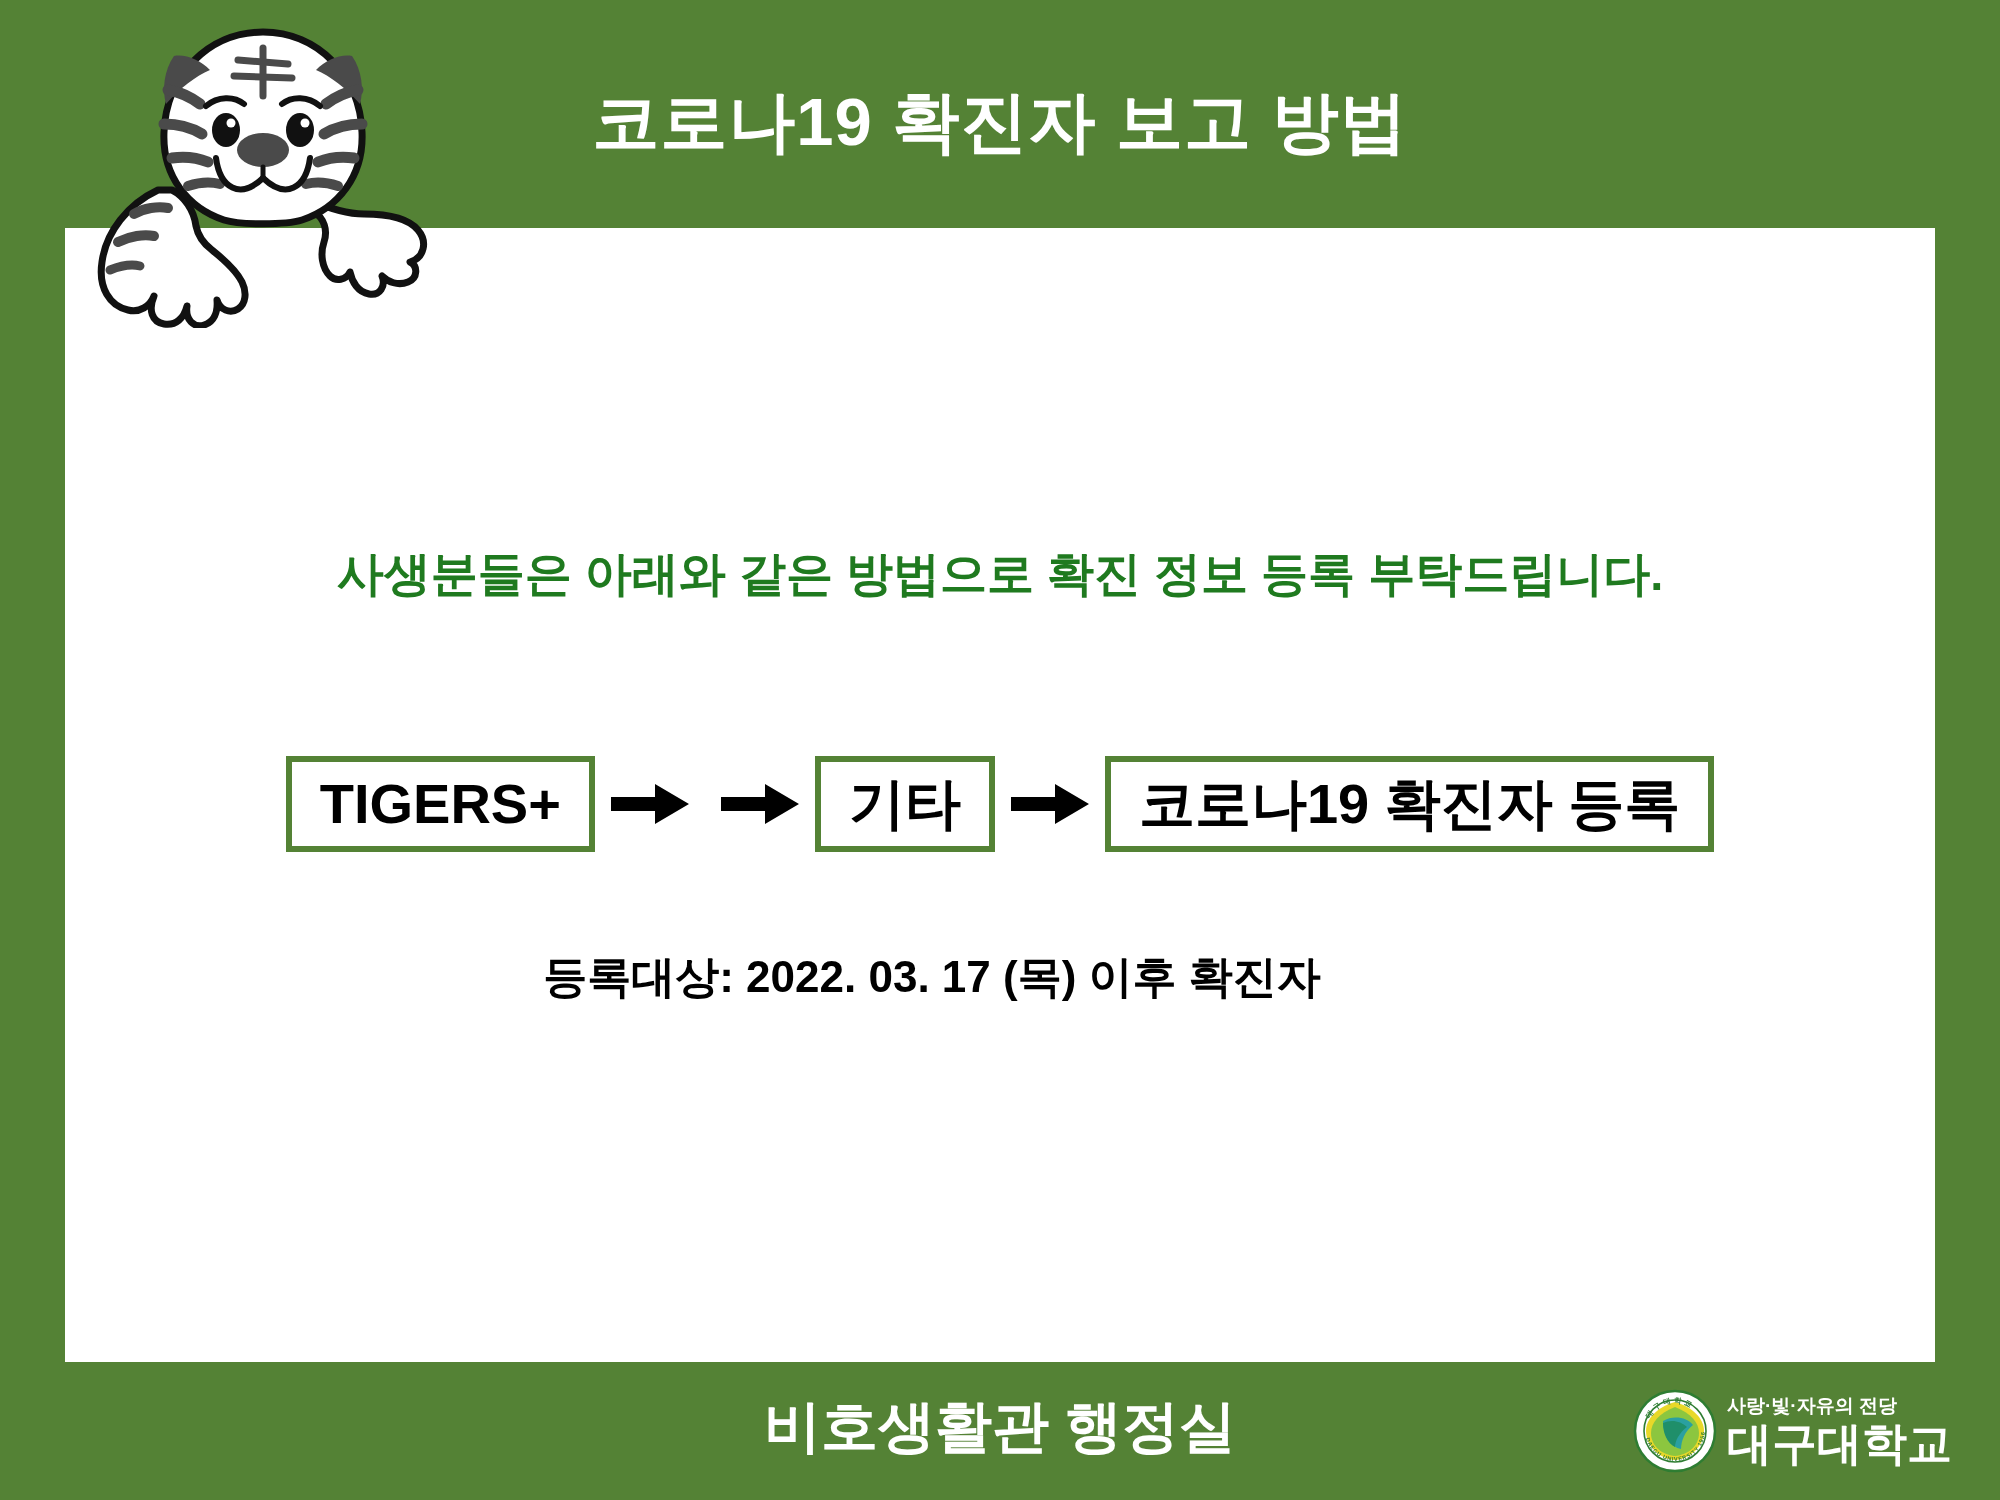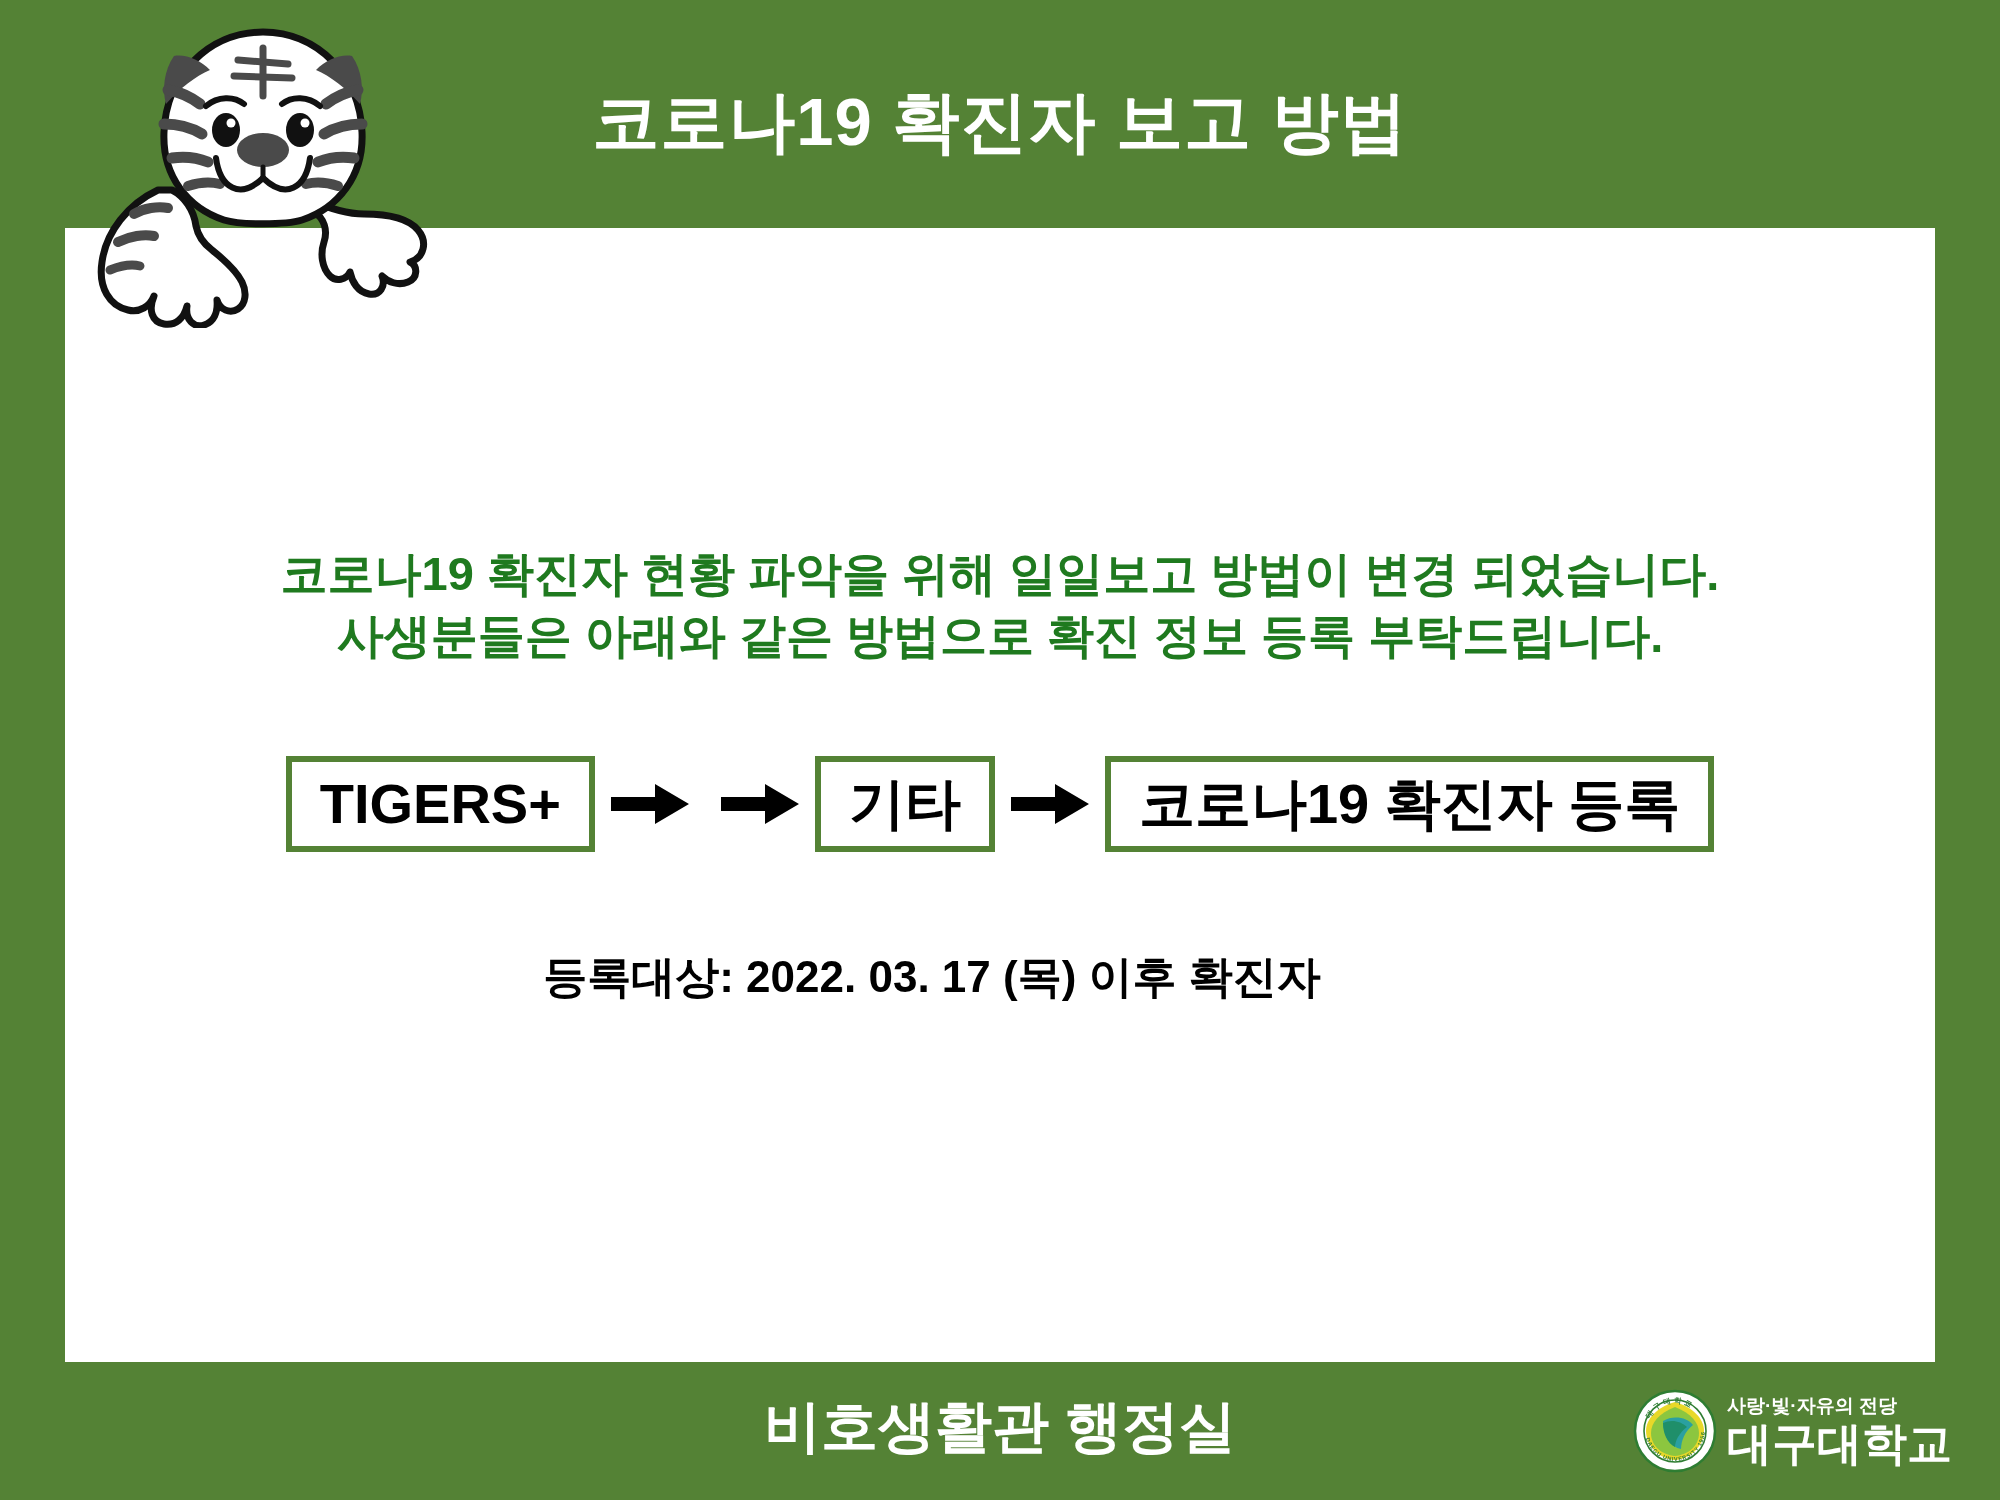--- a/index.html
+++ b/index.html
@@ -222,21 +222,20 @@
   <ellipse cx="175" cy="132" rx="26" ry="17" fill="#4a4a4a"></ellipse>
 
   <path d="M175 149 L175 160" stroke="#111111" stroke-width="5" stroke-linecap="round"></path>
   <path d="M128 140 C132 170 152 182 175 160" stroke="#111111" stroke-width="6" fill="none" stroke-linecap="round"></path>
   <path d="M222 140 C218 170 198 182 175 160" stroke="#111111" stroke-width="6" fill="none" stroke-linecap="round"></path>
 </svg>
 
 <div id="content-panel">
 
   <div id="notice-block">
-    <span class="notice-line">코로나19 확진자 현황 파악을 위해 일일보고 방법이 변경 되었습니다.</span>
     <span class="notice-line">사생분들은 아래와 같은 방법으로 확진 정보 등록 부탁드립니다.</span>
   </div>
 
   <div id="flow-chart">
 
     <div class="flow-step">TIGERS+</div>
 
     <svg class="flow-arrow" viewBox="0 0 78 46" xmlns="http://www.w3.org/2000/svg">
       <path d="M0 16 L44 16 L44 3 L78 23 L44 43 L44 30 L0 30 Z" fill="#000000"></path>
     </svg>

